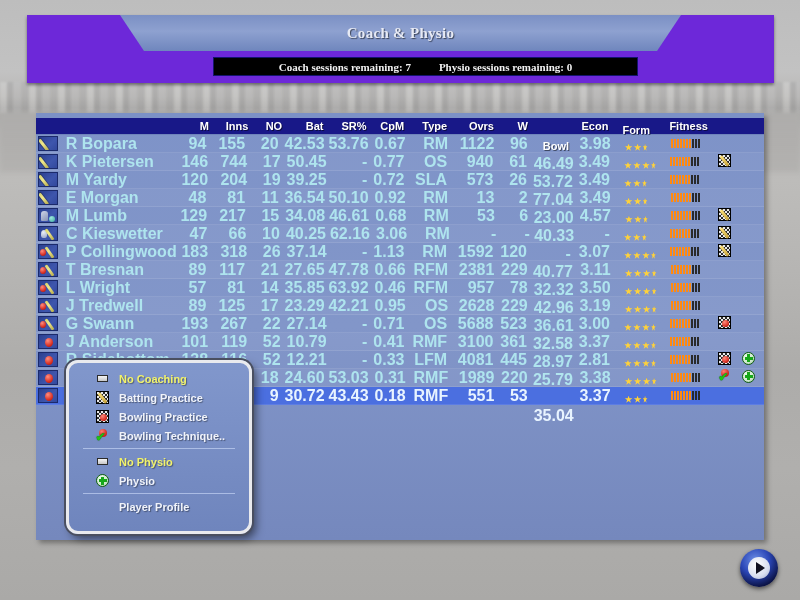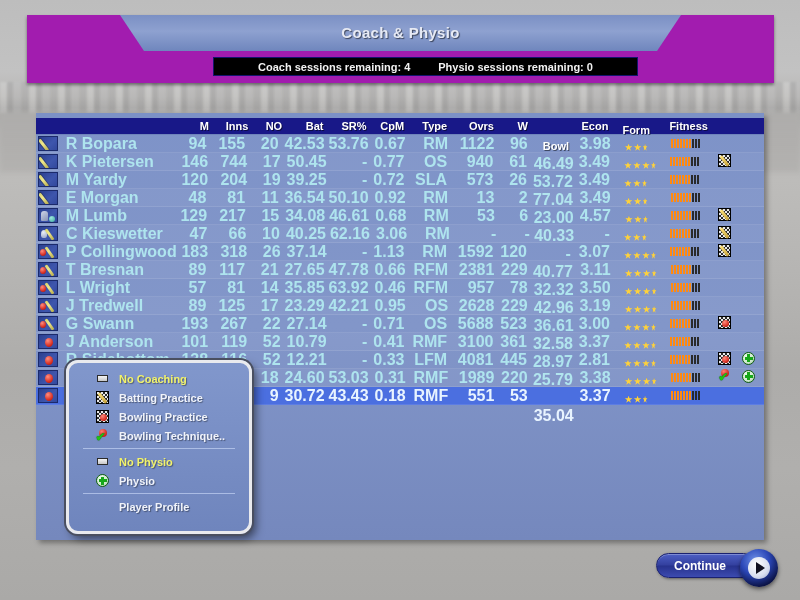--- a/index.html
+++ b/index.html
@@ -35,22 +35,23 @@
   }
   #bg:after{
     content:""; position:absolute; left:0; right:0; top:112px; height:60px;
     background: linear-gradient(to bottom, rgba(175,174,172,.9), rgba(168,167,165,.4));
     filter: blur(2px);
   }
 
   
   .title-bar {
     position: absolute; left: 27px; top: 15px; width: 747px; height: 68px;
-    background: #a21caf;
+    background: #6d28d9;
     box-shadow: 0 2px 3px rgba(0,0,0,.45);
+    font-family: Liberation Serif, serif;
   }
   .title-plate {
     position: absolute; left: 0; top: 0; width: 747px; height: 36px;
     background: linear-gradient(to bottom, #7b90c4 0%, #8ea1d0 45%, #6f86bd 100%);
     clip-path: polygon(93px 0, 654px 0, 630px 36px, 117px 36px);
   }
   .title-text {
     position: absolute; left: 0; top: 0; width: 747px; height: 36px;
     line-height: 36px; text-align: center;
     color: #e7eaf4; font-size: 15px; font-weight: bold;
@@ -311,21 +312,21 @@
 </style>
 </head>
 <body>
 
 <div id="bg"></div>
 
 <div class="title-bar">
   <div class="title-plate"></div>
   <div class="title-text">Coach &amp; Physio</div>
   <div class="sessions-strip">
-    <span>Coach sessions remaining: 4</span>
+    <span>Coach sessions remaining: 7</span>
     <span>Physio sessions remaining: 0</span>
   </div>
 </div>
 
 <div class="panel">
   <div class="panel-top-rule"></div>
 
   <div class="tbl">
     <div class="thead">
       <div class="c-icon"></div>
@@ -1004,19 +1005,18 @@
       <div class="ctx-item">
         <span class="ctx-ico">
           <span class="blank-ico"></span>
         </span>
         <span>Player Profile</span>
       </div>
     </div>
 </div>
 
 <div class="continue-wrap">
-  <div class="continue-btn">Continue</div>
   <div class="continue-orb">
     <div class="inner">
         <div class="tri"></div>
       </div>
   </div>
 </div>
 
 </body></html>

